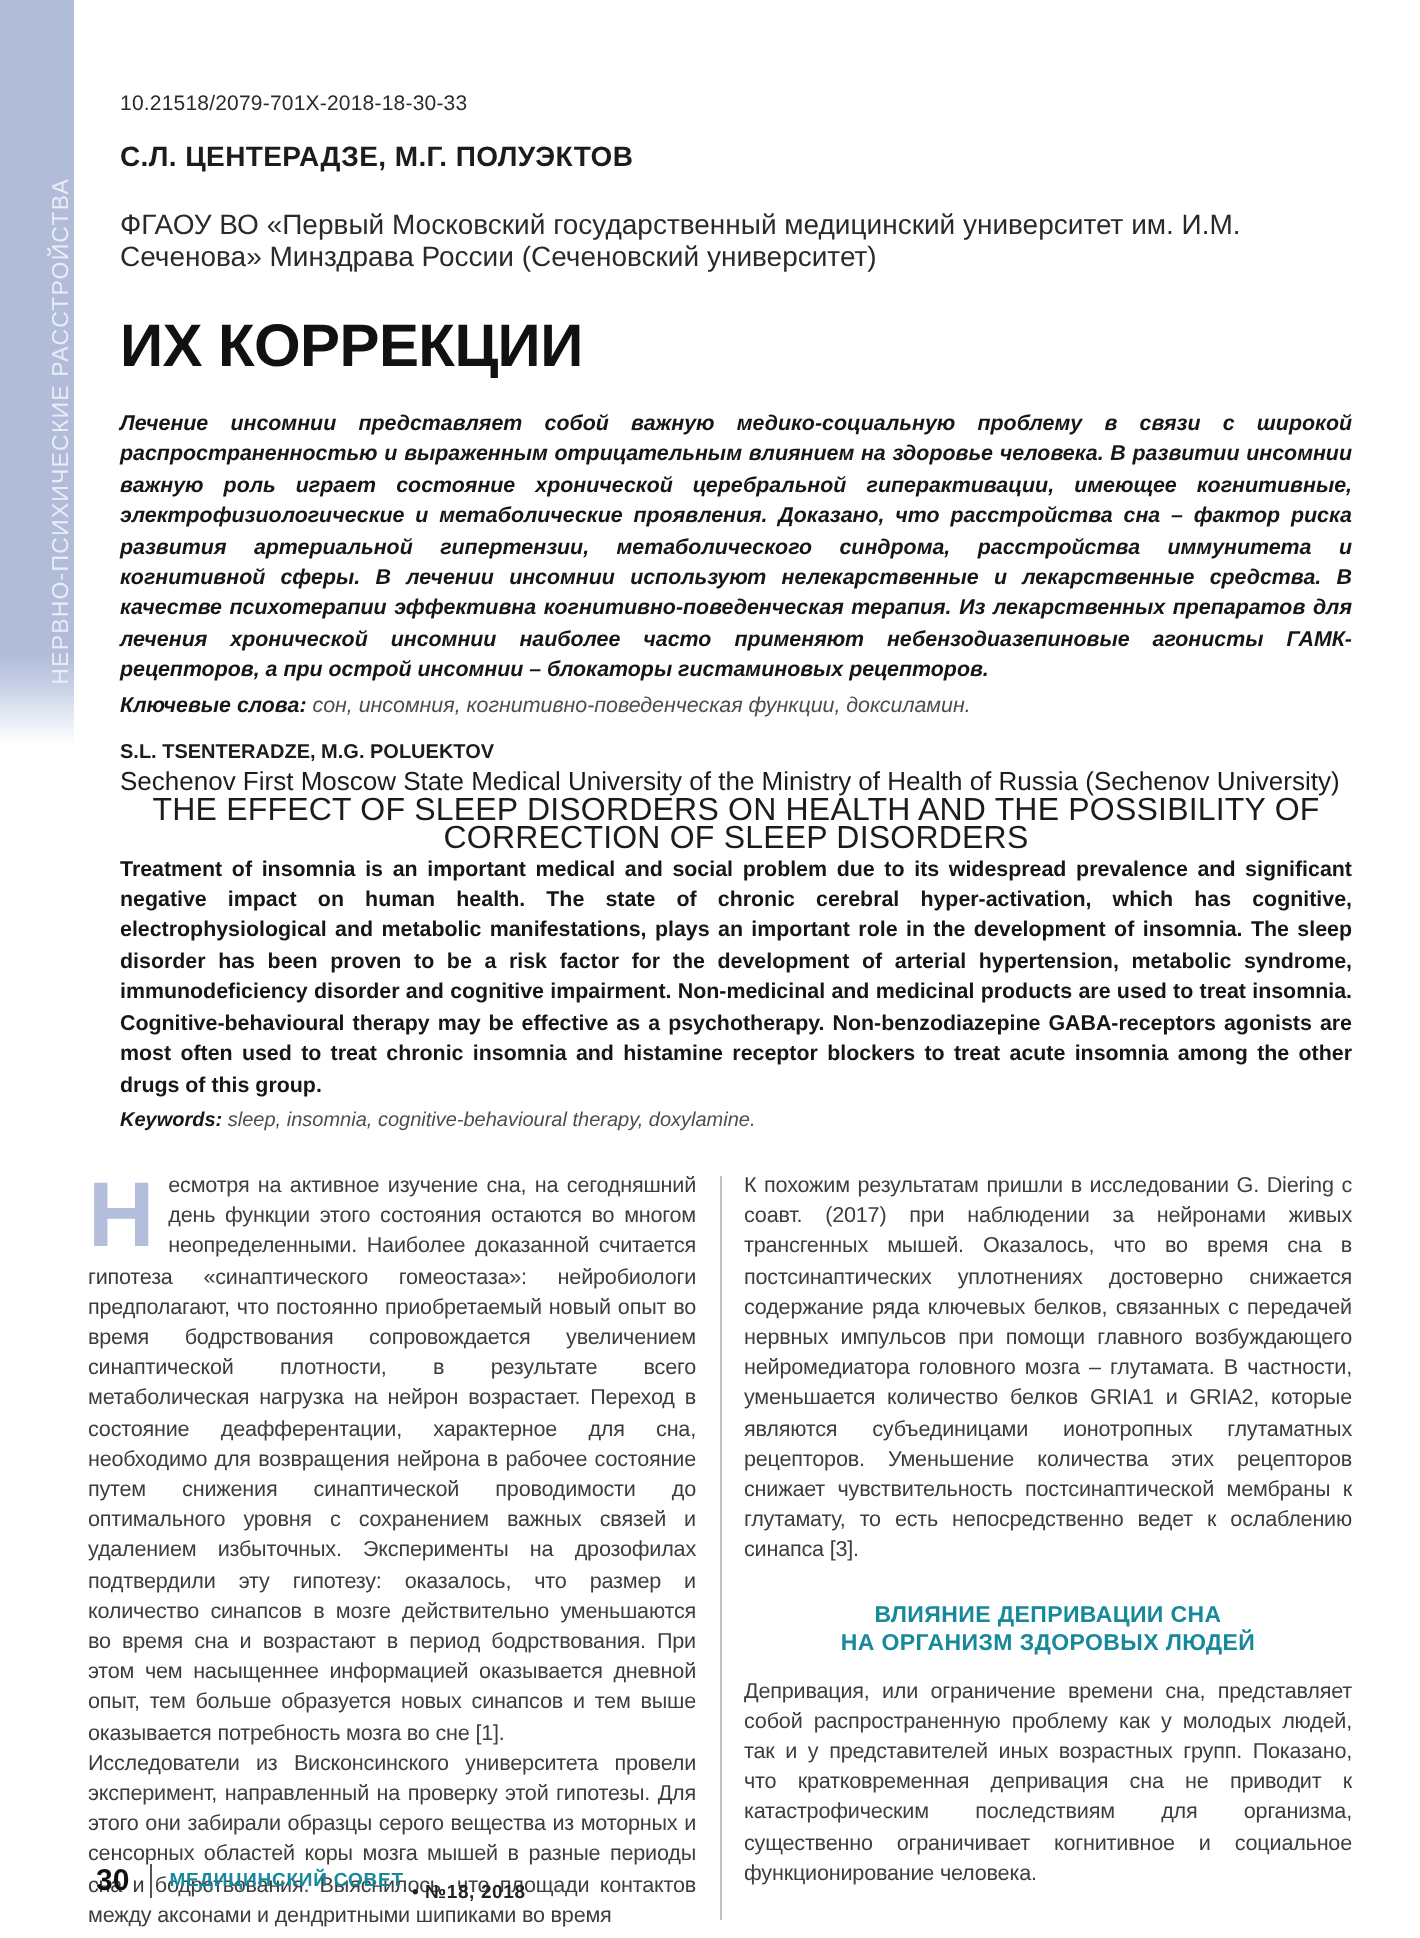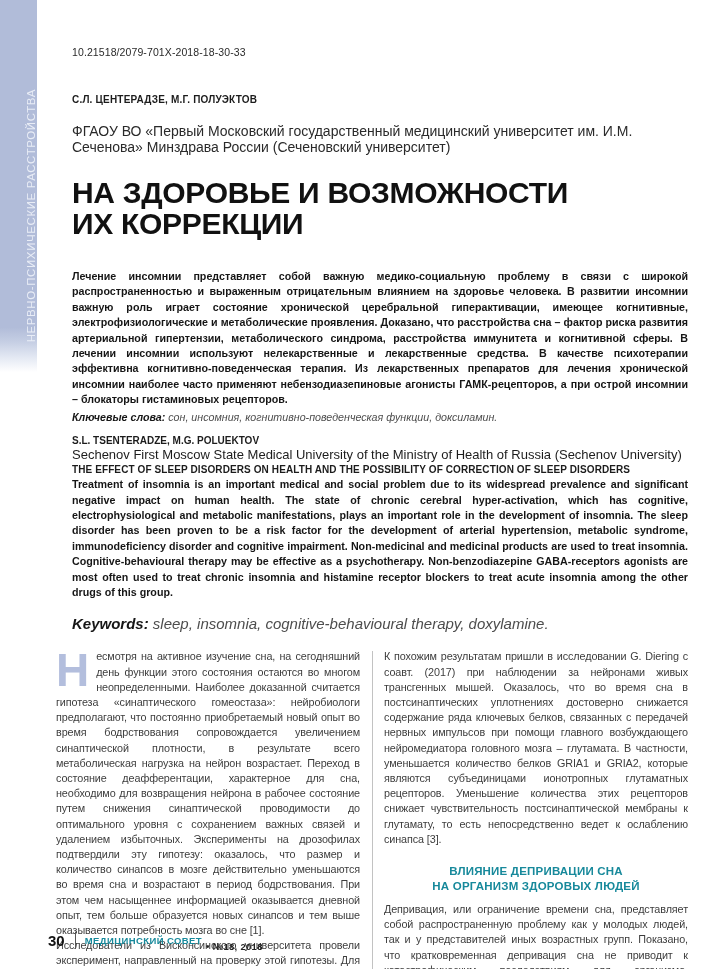--- a/index.html
+++ b/index.html
@@ -30,55 +30,56 @@
     writing-mode:vertical-rl;
     text-orientation:mixed;
     rotate:180deg;
     color:#e9edf6;
     font-size:11.5px;
     letter-spacing:.6px;
     white-space:nowrap;
   }
   
   .content{
-    position:absolute;left:56px;top:0;width:632px;height:969px;
+    position:absolute;left:44px;top:0;width:632px;height:969px;
   }
   .head-block{margin-left:16px;margin-right:0;}
   .doi{
     padding-top:46px;
     font-size:10.5px;color:#2a2a2a;letter-spacing:.1px;
   }
-  .authors-ru{margin-top:36px;font-size:10px;font-weight:bold;letter-spacing:.2px;}
+  .authors-ru{margin-top:12px;font-size:14px;font-weight:bold;letter-spacing:.2px;}
   .affiliation-ru{margin-top:18px;font-size:14px;color:#2a2a2a;}
   h1.article-title{
     margin-top:22px;
     font-size:30px;line-height:31px;
     font-weight:bold;color:#111;
     letter-spacing:-.3px;
   }
   h1.article-title span{display:block;}
   .abstract{
-    margin-top:30px;
+    margin-top:16px;
     font-size:10.7px;line-height:15.4px;
     font-weight:bold;color:#161616;
     text-align:justify;
+    font-style:italic;
   }
   .kw-line{margin-top:2px;font-size:10.7px;line-height:15px;}
   .kw-label{font-weight:bold;font-style:italic;color:#161616;}
   .kw-text{font-style:italic;color:#4d4d4d;}
   .authors-en{margin-top:9px;font-size:10px;font-weight:bold;line-height:14.5px;}
   .affiliation-en{font-size:13px;font-weight:normal;line-height:14.5px;}
-  .title-en{font-size:10px;font-weight:bold;line-height:14.5px;letter-spacing:.1px;}
+  .title-en{font-size:16px;font-weight:normal;line-height:14.5px;letter-spacing:.1px;text-align:center;}
   .abstract-en{
     margin-top:0px;
     font-size:10.7px;line-height:15.4px;
     font-weight:bold;color:#161616;
     text-align:justify;
   }
-  .kw-line-en{margin-top:16px;font-size:15px;}
+  .kw-line-en{margin-top:2px;font-size:10px;}
   
   .body-cols{
     display:flex;
     margin-top:18px;
     column-gap:0;
   }
   .col{
     width:304px;
     font-size:10.8px;line-height:15.2px;
     color:var(--body-ink);
@@ -124,21 +125,20 @@
 
   <div class="content">
 
     <div class="head-block">
       <div class="doi">10.21518/2079-701X-2018-18-30-33</div>
 
       <div class="authors-ru">С.Л. ЦЕНТЕРАДЗЕ, М.Г. ПОЛУЭКТОВ</div>
       <div class="affiliation-ru">ФГАОУ ВО «Первый Московский государственный медицинский университет им. И.М. Сеченова» Минздрава России (Сеченовский университет)</div>
 
       <h1 class="article-title">
-        <span>НА ЗДОРОВЬЕ И ВОЗМОЖНОСТИ</span>
         <span>ИХ КОРРЕКЦИИ</span>
       </h1>
 
       <p class="abstract">Лечение инсомнии представляет собой важную медико-социальную проблему в связи с широкой распространенностью и выраженным отрицательным влиянием на здоровье человека. В развитии инсомнии важную роль играет состояние хронической церебральной гиперактивации, имеющее когнитивные, электрофизиологические и метаболические проявления. Доказано, что расстройства сна – фактор риска развития артериальной гипертензии, метаболического синдрома, расстройства иммунитета и когнитивной сферы. В лечении инсомнии используют нелекарственные и лекарственные средства. В качестве психотерапии эффективна когнитивно-поведенческая терапия. Из лекарственных препаратов для лечения хронической инсомнии наиболее часто применяют небензодиазепиновые агонисты ГАМК-рецепторов, а при острой инсомнии – блокаторы гистаминовых рецепторов.</p>
       <p class="kw-line">
         <span class="kw-label">Ключевые слова:</span><span class="kw-text"> сон, инсомния, когнитивно-поведенческая функции, доксиламин.</span>
       </p>
 
       <div class="authors-en">S.L. TSENTERADZE, M.G. POLUEKTOV</div>
       <div class="affiliation-en">Sechenov First Moscow State Medical University of the Ministry of Health of Russia (Sechenov University)</div>

